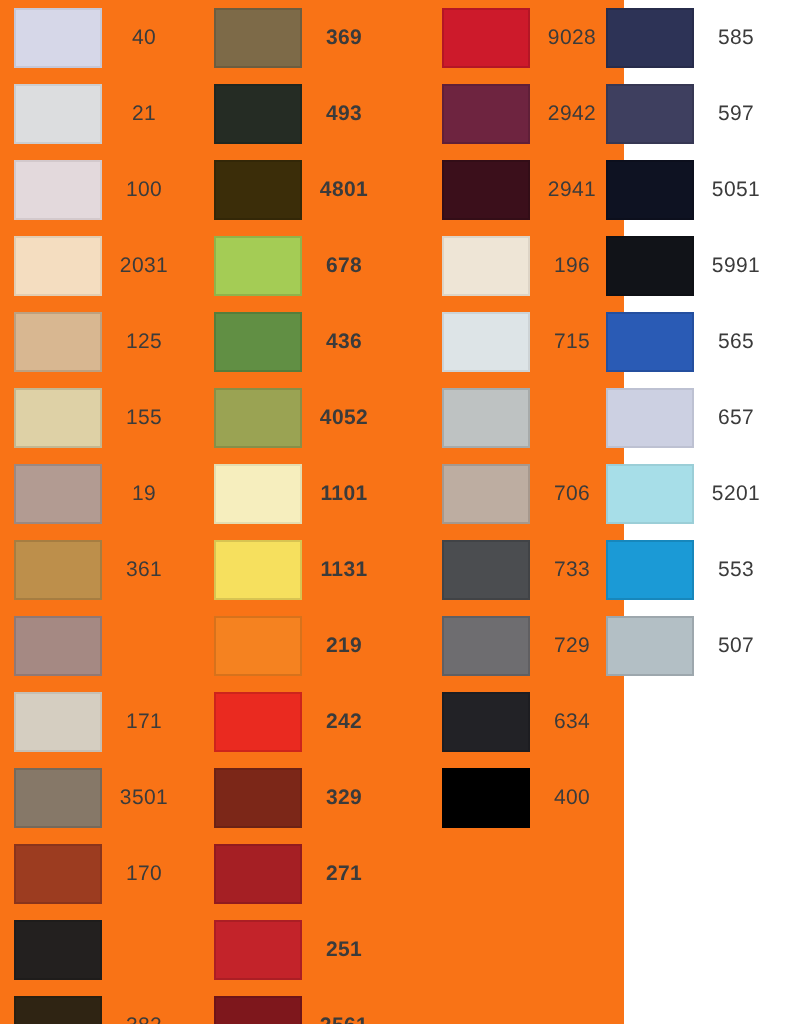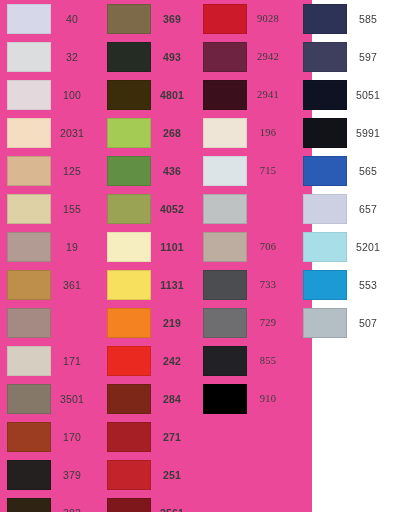--- a/index.html
+++ b/index.html
@@ -11,21 +11,21 @@
   body {
     width: 394px;
     height: 512px;
     font-family: "Liberation Sans", sans-serif;
     overflow: hidden;
   }
   #swatch-chart {
     position: relative;
     width: 312px;
     height: 512px;
-    background: #ec4899;
+    background: #f97316;
   }
   .swatch-column {
     position: absolute;
     top: 0;
     width: 98px;
     height: 512px;
   }
   .swatch-row {
     position: relative;
     height: 38px;
@@ -61,21 +61,21 @@
 <body>
 
 <div id="swatch-chart">
     <div class="swatch-column" style="left: 0px;">
       <div class="swatch-row">
         <div class="swatch-chip pale" style="background-color: rgb(214, 215, 232);"></div>
         <div class="swatch-label">40</div>
       </div>
       <div class="swatch-row">
         <div class="swatch-chip pale" style="background-color: rgb(220, 221, 223);"></div>
-        <div class="swatch-label">32</div>
+        <div class="swatch-label">21</div>
       </div>
       <div class="swatch-row">
         <div class="swatch-chip pale" style="background-color: rgb(227, 217, 220);"></div>
         <div class="swatch-label">100</div>
       </div>
       <div class="swatch-row">
         <div class="swatch-chip pale" style="background-color: rgb(244, 221, 192);"></div>
         <div class="swatch-label">2031</div>
       </div>
       <div class="swatch-row">
@@ -104,21 +104,20 @@
       <div class="swatch-row">
         <div class="swatch-chip" style="background-color: rgb(134, 120, 104);"></div>
         <div class="swatch-label">3501</div>
       </div>
       <div class="swatch-row">
         <div class="swatch-chip" style="background-color: rgb(156, 60, 32);"></div>
         <div class="swatch-label">170</div>
       </div>
       <div class="swatch-row">
         <div class="swatch-chip" style="background-color: rgb(35, 32, 31);"></div>
-        <div class="swatch-label">379</div>
       </div>
       <div class="swatch-row">
         <div class="swatch-chip" style="background-color: rgb(47, 36, 19);"></div>
         <div class="swatch-label">382</div>
       </div>
     </div>
     <div class="swatch-column" style="left: 100px; font-weight: bold;">
       <div class="swatch-row">
         <div class="swatch-chip" style="background-color: rgb(125, 106, 72);"></div>
         <div class="swatch-label">369</div>
@@ -126,21 +125,21 @@
       <div class="swatch-row">
         <div class="swatch-chip" style="background-color: rgb(37, 44, 36);"></div>
         <div class="swatch-label">493</div>
       </div>
       <div class="swatch-row">
         <div class="swatch-chip" style="background-color: rgb(59, 45, 9);"></div>
         <div class="swatch-label">4801</div>
       </div>
       <div class="swatch-row">
         <div class="swatch-chip" style="background-color: rgb(164, 204, 85);"></div>
-        <div class="swatch-label">268</div>
+        <div class="swatch-label">678</div>
       </div>
       <div class="swatch-row">
         <div class="swatch-chip" style="background-color: rgb(97, 143, 68);"></div>
         <div class="swatch-label">436</div>
       </div>
       <div class="swatch-row">
         <div class="swatch-chip" style="background-color: rgb(154, 163, 83);"></div>
         <div class="swatch-label">4052</div>
       </div>
       <div class="swatch-row">
@@ -154,36 +153,36 @@
       <div class="swatch-row">
         <div class="swatch-chip" style="background-color: rgb(245, 130, 32);"></div>
         <div class="swatch-label">219</div>
       </div>
       <div class="swatch-row">
         <div class="swatch-chip" style="background-color: rgb(234, 42, 32);"></div>
         <div class="swatch-label">242</div>
       </div>
       <div class="swatch-row">
         <div class="swatch-chip" style="background-color: rgb(124, 39, 24);"></div>
-        <div class="swatch-label">284</div>
+        <div class="swatch-label">329</div>
       </div>
       <div class="swatch-row">
         <div class="swatch-chip" style="background-color: rgb(165, 31, 36);"></div>
         <div class="swatch-label">271</div>
       </div>
       <div class="swatch-row">
         <div class="swatch-chip" style="background-color: rgb(195, 35, 42);"></div>
         <div class="swatch-label">251</div>
       </div>
       <div class="swatch-row">
         <div class="swatch-chip" style="background-color: rgb(126, 23, 28);"></div>
         <div class="swatch-label">2561</div>
       </div>
     </div>
-    <div class="swatch-column" style="left: 196px; font-family: Liberation Serif, serif;">
+    <div class="swatch-column" style="left: 214px;">
       <div class="swatch-row">
         <div class="swatch-chip" style="background-color: rgb(205, 26, 43);"></div>
         <div class="swatch-label">9028</div>
       </div>
       <div class="swatch-row">
         <div class="swatch-chip" style="background-color: rgb(110, 36, 64);"></div>
         <div class="swatch-label">2942</div>
       </div>
       <div class="swatch-row">
         <div class="swatch-chip" style="background-color: rgb(59, 15, 27);"></div>
@@ -207,25 +206,25 @@
       <div class="swatch-row">
         <div class="swatch-chip" style="background-color: rgb(75, 77, 80);"></div>
         <div class="swatch-label">733</div>
       </div>
       <div class="swatch-row">
         <div class="swatch-chip" style="background-color: rgb(110, 109, 112);"></div>
         <div class="swatch-label">729</div>
       </div>
       <div class="swatch-row">
         <div class="swatch-chip" style="background-color: rgb(34, 34, 38);"></div>
-        <div class="swatch-label">855</div>
+        <div class="swatch-label">634</div>
       </div>
       <div class="swatch-row">
         <div class="swatch-chip" style="background-color: rgb(0, 0, 0);"></div>
-        <div class="swatch-label">910</div>
+        <div class="swatch-label">400</div>
       </div>
     </div>
     <div class="swatch-column" style="left: 296px;">
       <div class="swatch-row">
         <div class="swatch-chip" style="background-color: rgb(45, 51, 86);"></div>
         <div class="swatch-label">585</div>
       </div>
       <div class="swatch-row">
         <div class="swatch-chip" style="background-color: rgb(62, 63, 95);"></div>
         <div class="swatch-label">597</div>

